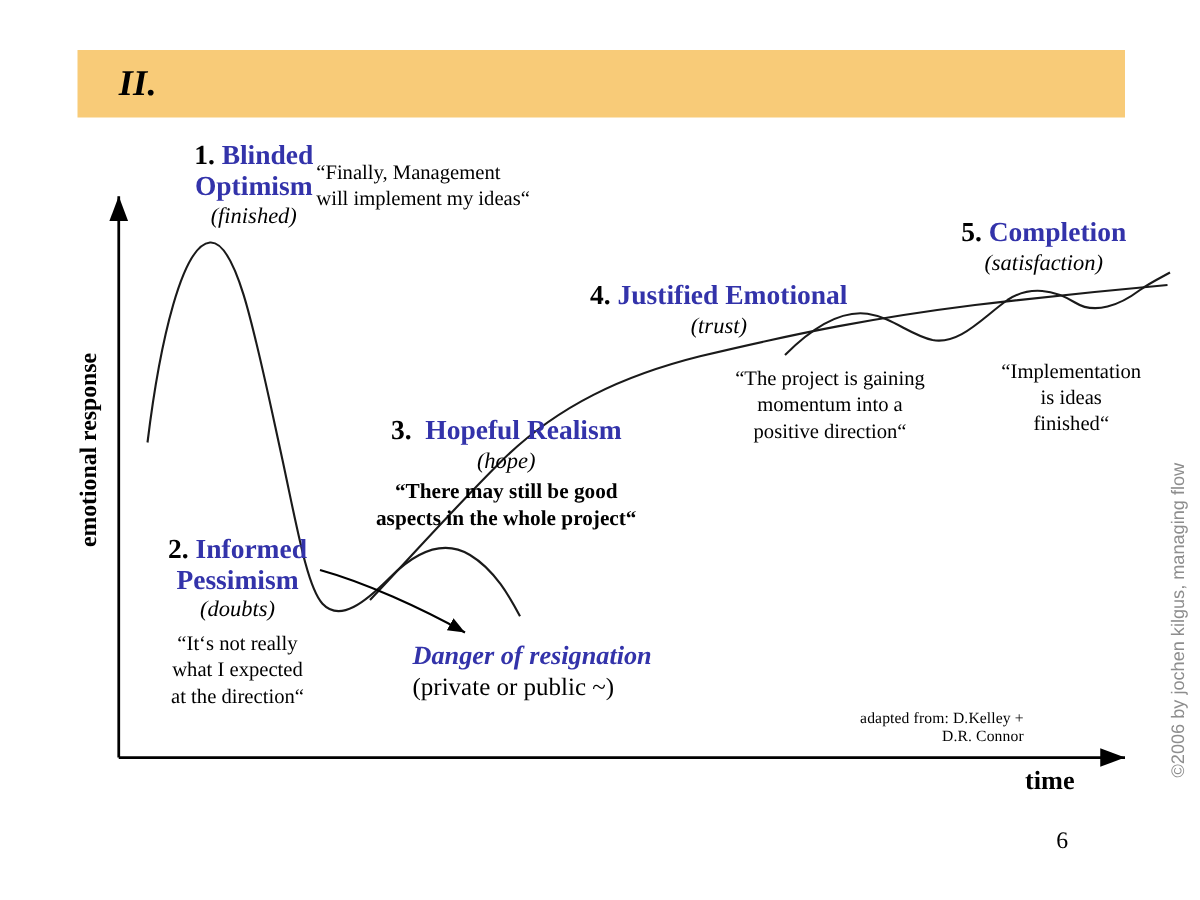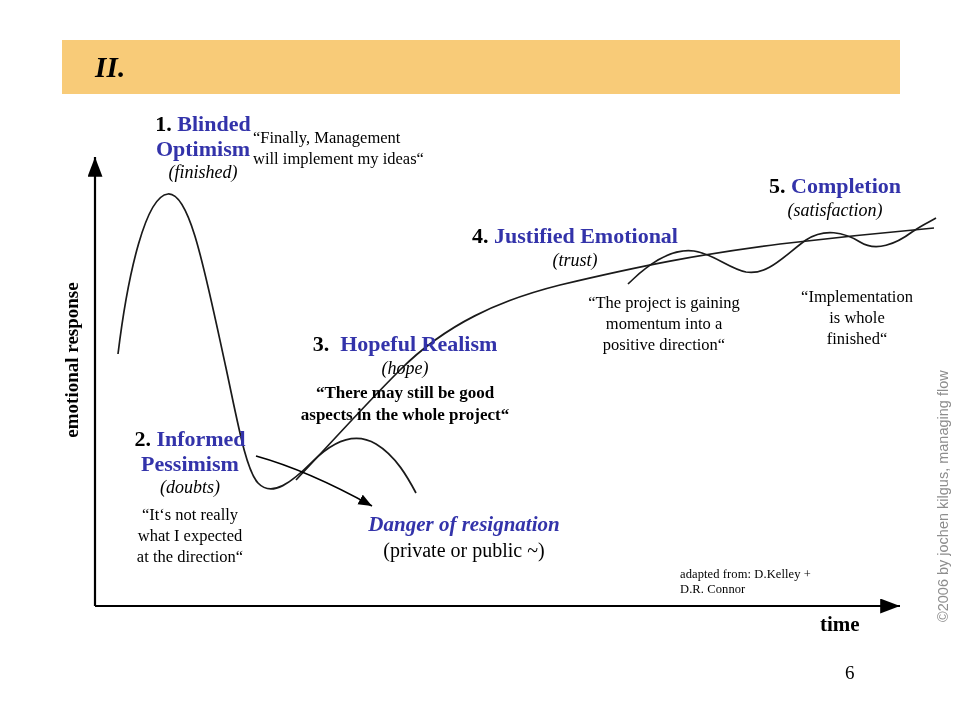--- a/index.html
+++ b/index.html
@@ -42,25 +42,25 @@
   .stage-box{position:absolute;text-align:center;line-height:1.12;}
   .stage-head{font-weight:bold;font-size:22px;white-space:nowrap;}
   .stage-head .num{color:#000;}
   .stage-head .nm{color:#3333aa;}
   .stage-sub{font-style:italic;font-size:18px;color:#000;margin-top:1px;}
 
   .quote{position:absolute;font-size:16.5px;line-height:1.28;color:#000;}
   .quote.center{text-align:center;}
   .quote.strongish{font-size:17px;font-weight:600;}
 
-  .danger{position:absolute;text-align:center;}
+  .danger{position:absolute;}
   .danger-head{font-weight:bold;font-style:italic;font-size:21px;color:#3333aa;white-space:nowrap;}
   .danger-sub{font-size:20px;color:#000;margin-top:2px;}
 
-  .credit{position:absolute;left:680px;top:563px;font-size:12.5px;letter-spacing:.1px;}
+  .credit{position:absolute;left:680px;top:563px;font-size:12.5px;letter-spacing:.1px;text-align:right;}
 
   .page-num{position:absolute;left:845px;top:658px;font-size:19px;}
 
   .copyright{
     position:absolute;left:793px;top:460px;width:300px;
     transform:rotate(-90deg);transform-origin:center center;
     text-align:left;
     font-family:"Liberation Sans",sans-serif;
     font-size:14.5px;color:#8d8d8d;white-space:nowrap;
   }
@@ -180,21 +180,21 @@
   <div class="stage-box" style="left:735px;top:170px;width:200px;">
     <div class="stage-head">
       <span class="num">5.</span>
       <span class="nm">Completion</span>
     </div>
     <div class="stage-sub">(satisfaction)</div>
   </div>
 
   <div class="quote center" style="left:782px;top:252px;width:150px;margin-top:30px;">
     <div>“Implementation</div>
-    <div>is whole</div>
+    <div>is ideas</div>
     <div>finished“</div>
   </div>
 
   <div class="danger" style="left:330px;top:508px;width:268px;">
     <div class="danger-head">Danger of resignation</div>
     <div class="danger-sub">(private or public ~)</div>
   </div>
 
   <div class="credit">adapted from: D.Kelley + D.R. Connor</div>
   <div class="page-num">6</div>

